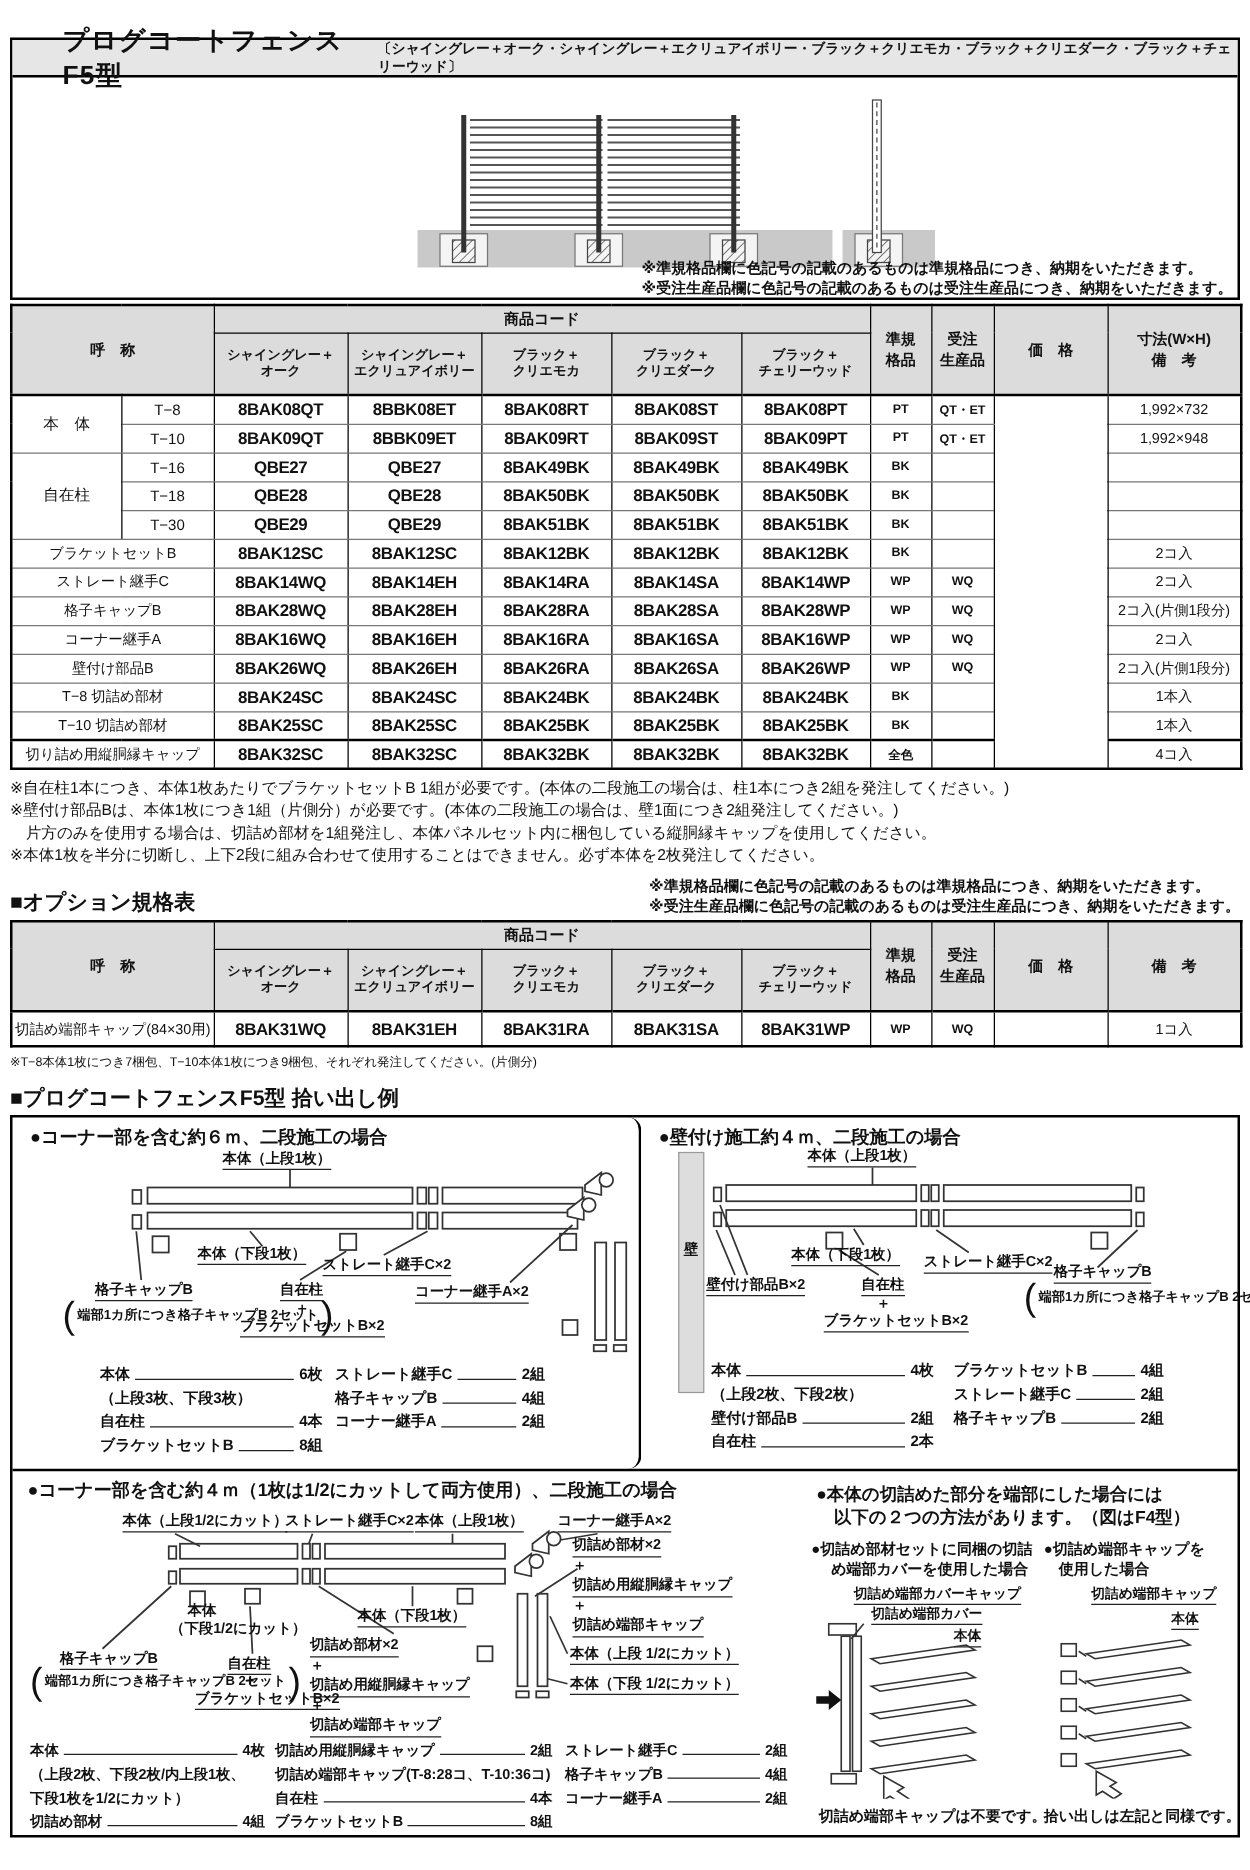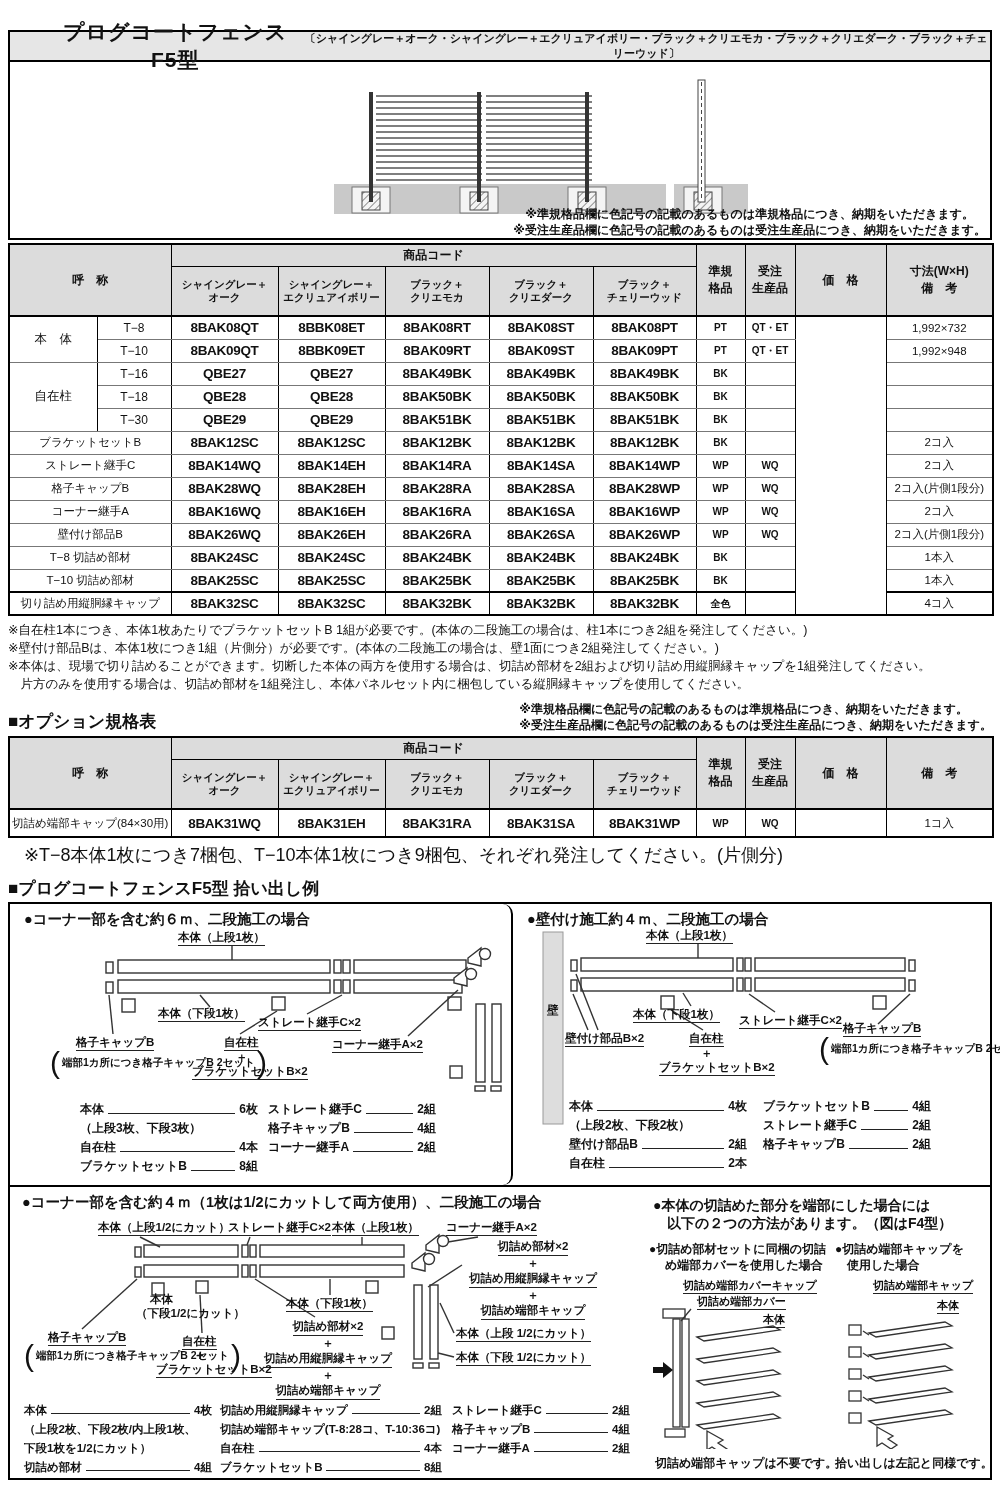--- a/index.html
+++ b/index.html
@@ -1,20 +1,20 @@
 <!DOCTYPE html>
 <html><head>
 <meta charset="utf-8">
 <style>
   html,body{margin:0;padding:0;background:#fff;}
   body{width:1000px;height:1496px;position:relative;font-family:"Liberation Sans","DejaVu Sans",sans-serif;color:#111;}
   .pre{white-space:pre-line;}
 
   
-  .topbox{margin:30px 8px 0;border:2px solid #000;height:210px;box-sizing:border-box;position:relative;background:#fff;text-align:center;}
+  .topbox{margin:30px 8px 0;border:2px solid #000;height:210px;box-sizing:border-box;position:relative;background:#fff;}
   .titlebar{height:28px;background:#e6e6e6;border-bottom:2px solid #000;display:flex;align-items:center;padding-left:40px;}
   .title{font-size:21px;font-weight:900;letter-spacing:1px;}
   .subtitle{font-size:11px;font-weight:bold;margin-left:2px;}
   .illus{position:relative;height:178px;}
   .fence-svg{position:absolute;left:322px;top:6px;}
   .top-notes{position:absolute;right:4px;bottom:2px;font-size:12px;font-weight:bold;line-height:16px;}
 
   
   .ptable{border-collapse:collapse;table-layout:fixed;width:984px;margin:3px 8px 0;border:2px solid #000;}
   .ptable th{background:#dcdcdc;border:1px solid #000;font-size:12px;font-weight:bold;padding:0;text-align:center;vertical-align:middle;}
@@ -29,21 +29,21 @@
   .ptable td.namefull{font-size:11.5px;}
   .ptable td.note{font-size:11.5px;}
   .ptable td.price{background:#fff;}
   .ptable tr.heavy td{border-top:2px solid #000;}
   .optrow td{height:26px;}
 
   .footnotes{margin:5px 8px 0;font-size:12.5px;line-height:18px;}
   .opt-head-row{margin:8px 8px 0;display:flex;justify-content:space-between;align-items:flex-end;}
   .sec-head{font-size:17px;font-weight:900;margin:0;}
   .opt-notes{font-size:12px;font-weight:bold;line-height:16px;}
-  .opt-footnote{margin:5px 24px 0;font-size:18px;}
+  .opt-footnote{margin:5px 8px 0;font-size:10px;}
   .pickup-head{margin:10px 8px 2px;}
 
   
   .bigbox{margin:2px 8px 0;border:2px solid #000;height:578px;box-sizing:border-box;}
   .row-top{height:283px;display:flex;border-bottom:2px solid #000;box-sizing:border-box;}
   .row-bottom{height:214px;display:flex;}
   .dcell{position:relative;box-sizing:border-box;border-radius:10px;}
   .d1{width:503px;border-right:2px solid #000;}
   .d2{flex:1;}
   .d3{width:635px;}
@@ -57,21 +57,21 @@
   .pnote::before{content:"(";font-size:30px;font-weight:400;margin-right:2px;}
   .pnote::after{content:")";font-size:30px;font-weight:400;margin-left:2px;}
 
   .plist{position:absolute;font-size:12px;font-weight:bold;}
   .pl-row{display:flex;align-items:flex-end;height:19px;}
   .pl-label{white-space:nowrap;}
   .pl-leader{flex:1;border-bottom:1.5px solid #222;margin:0 4px 4px 4px;min-width:8px;}
   .pl-qty{white-space:nowrap;}
   .pl-row.noline .pl-leader{border-bottom:none;}
 
-  .stack{position:absolute;font-size:11.5px;font-weight:bold;text-align:center;}
+  .stack{position:absolute;font-size:11.5px;font-weight:bold;text-align:left;}
   .st-row{display:block;line-height:15px;white-space:nowrap;}
   .st-row.u{display:inline-block;}
 
   .dsub{position:absolute;font-size:12px;font-weight:bold;line-height:16px;white-space:nowrap;}
   .dcap{position:absolute;font-size:12px;font-weight:bold;white-space:nowrap;}
 </style>
 </head>
 <body>
 
 <div class="topbox">
@@ -330,22 +330,22 @@
       <td class="sym">全色</td>
       <td class="sym"></td>
       <td class="note">4コ入</td>
     </tr>
   </tbody>
 </table>
 
 <div class="footnotes">
   <div>※自在柱1本につき、本体1枚あたりでブラケットセットB 1組が必要です。(本体の二段施工の場合は、柱1本につき2組を発注してください。)</div>
   <div>※壁付け部品Bは、本体1枚につき1組（片側分）が必要です。(本体の二段施工の場合は、壁1面につき2組発注してください。)</div>
-  <div>※本体は、現場で切り詰めることができます。切断した本体の両方を使用する場合は、切詰め部材を2組および切り詰め用縦胴縁キャップを1組発注してください。</div>
   <div>　片方のみを使用する場合は、切詰め部材を1組発注し、本体パネルセット内に梱包している縦胴縁キャップを使用してください。</div>
+  <div>※本体1枚を半分に切断し、上下2段に組み合わせて使用することはできません。必ず本体を2枚発注してください。</div>
 </div>
 
 <div class="opt-head-row">
   <h2 class="sec-head">■オプション規格表</h2>
   <div class="opt-notes">
     <div>※準規格品欄に色記号の記載のあるものは準規格品につき、納期をいただきます。</div>
     <div>※受注生産品欄に色記号の記載のあるものは受注生産品につき、納期をいただきます。</div>
   </div>
 </div>
 

